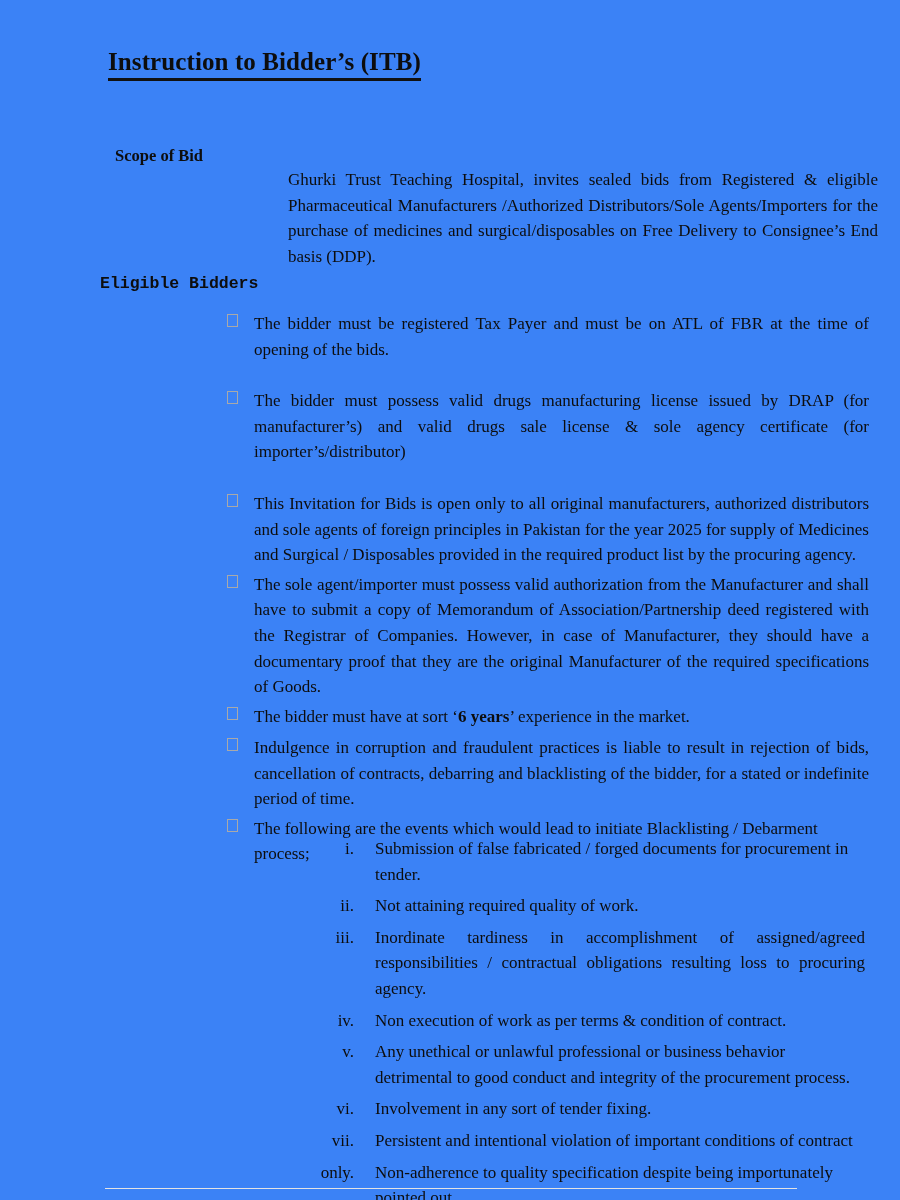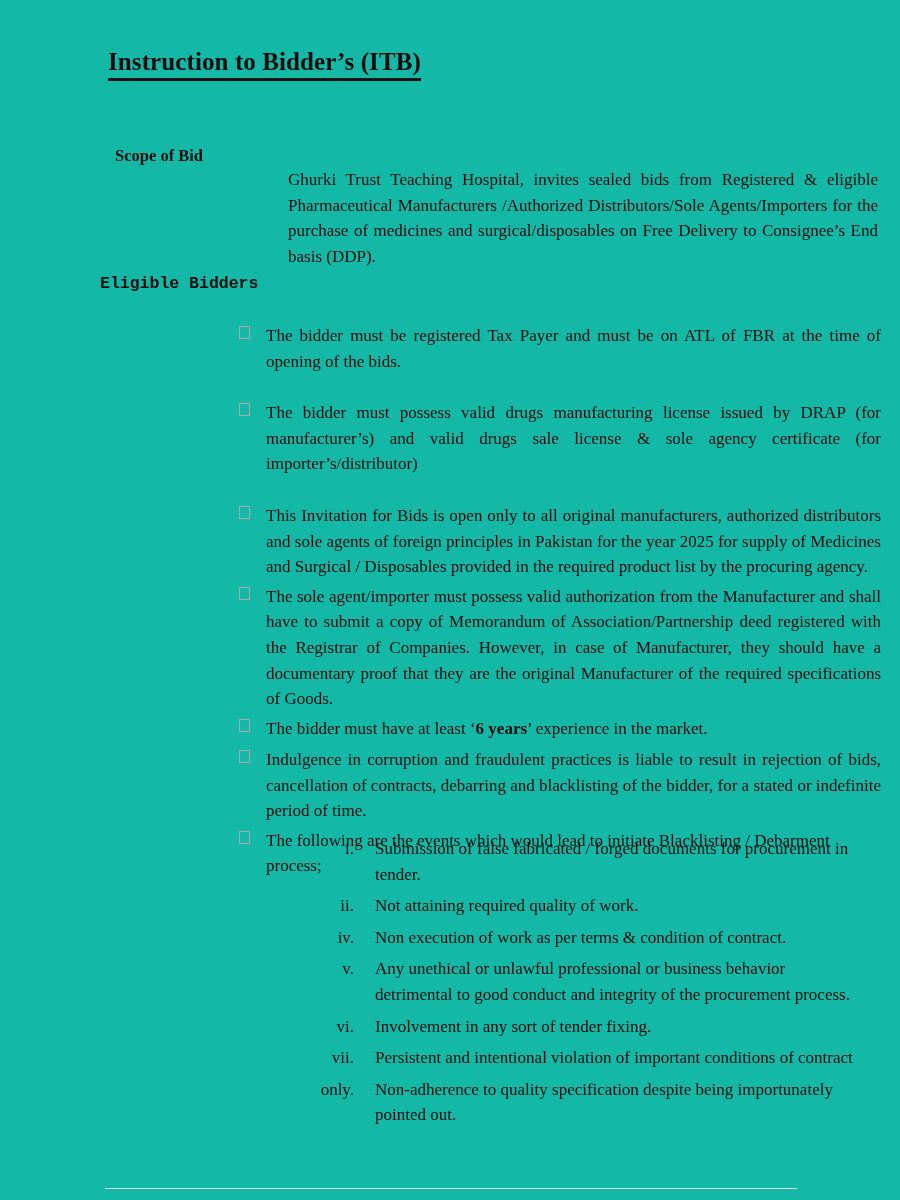--- a/index.html
+++ b/index.html
@@ -16,21 +16,21 @@
     color: #0d0d0d;
     overflow: hidden;
   }
 
   .page {
     position: relative;
     width: 900px;
     height: 1200px;
     box-sizing: border-box;
     padding: 0;
-    background: #14b8a6;
+    background: #3b82f6;
   }
 
   
   .doc-title-wrap {
     position: absolute;
     left: 108px;
     top: 48px;
   }
   .doc-title {
     font-size: 25px;
@@ -58,21 +58,21 @@
     position: absolute;
     font-size: 17px;
     line-height: 25.6px;
     text-align: justify;
     text-justify: inter-word;
   }
 
   
   .bullet-list {
     position: absolute;
-    margin: 16px;
+    margin: 4px;
     padding: 0;
     list-style: none;
   }
   .bullet-item {
     position: relative;
     padding-left: 35px;
     font-size: 17px;
     line-height: 25.6px;
     text-align: justify;
     text-justify: inter-word;
@@ -168,21 +168,21 @@
       <span>This Invitation for Bids is open only to all original manufacturers, authorized distributors and sole agents of foreign principles in Pakistan for the year 2025 for supply of Medicines and Surgical / Disposables provided in the required product list by the procuring agency.</span>
     </li>
 
     <li class="bullet-item gap-sm">
       <span class="bullet-mark"></span>
       <span>The sole agent/importer must possess valid authorization from the Manufacturer and shall have to submit a copy of Memorandum of Association/Partnership deed registered with the Registrar of Companies. However, in case of Manufacturer, they should have a documentary proof that they are the original Manufacturer of the required specifications of Goods.</span>
     </li>
 
     <li class="bullet-item gap-sm no-justify">
       <span class="bullet-mark"></span>
-      <span>The bidder must have at least ‘</span><span class="strong">6 years</span><span>’ experience in the market.</span>
+      <span>The bidder must have at sort ‘</span><span class="strong">6 years</span><span>’ experience in the market.</span>
     </li>
   </ul>
 
 
   <ul class="bullet-list" style="left:215px; top:731px; width:650px;">
 
     <li class="bullet-item gap-none">
       <span class="bullet-mark"></span>
       <span>Indulgence in corruption and fraudulent practices is liable to result in rejection of bids, cancellation of contracts, debarring and blacklisting of the bidder, for a stated or indefinite period of time.</span>
     </li>
@@ -198,20 +198,24 @@
     <li class="roman-item">
       <span class="roman-mark">i.</span>
       <span>Submission of false fabricated / forged documents for procurement in tender.</span>
     </li>
 
     <li class="roman-item">
       <span class="roman-mark">ii.</span>
       <span>Not attaining required quality of work.</span>
     </li>
 
+    <li class="roman-item justify">
+      <span class="roman-mark">iii.</span>
+      <span>Inordinate tardiness in accomplishment of assigned/agreed responsibilities / contractual obligations resulting loss to procuring agency.</span>
+    </li>
 
     <li class="roman-item">
       <span class="roman-mark">iv.</span>
       <span>Non execution of work as per terms &amp; condition of contract.</span>
     </li>
 
     <li class="roman-item">
       <span class="roman-mark">v.</span>
       <span>Any unethical or unlawful professional or business behavior detrimental to good conduct and integrity of the procurement process.</span>
     </li>

